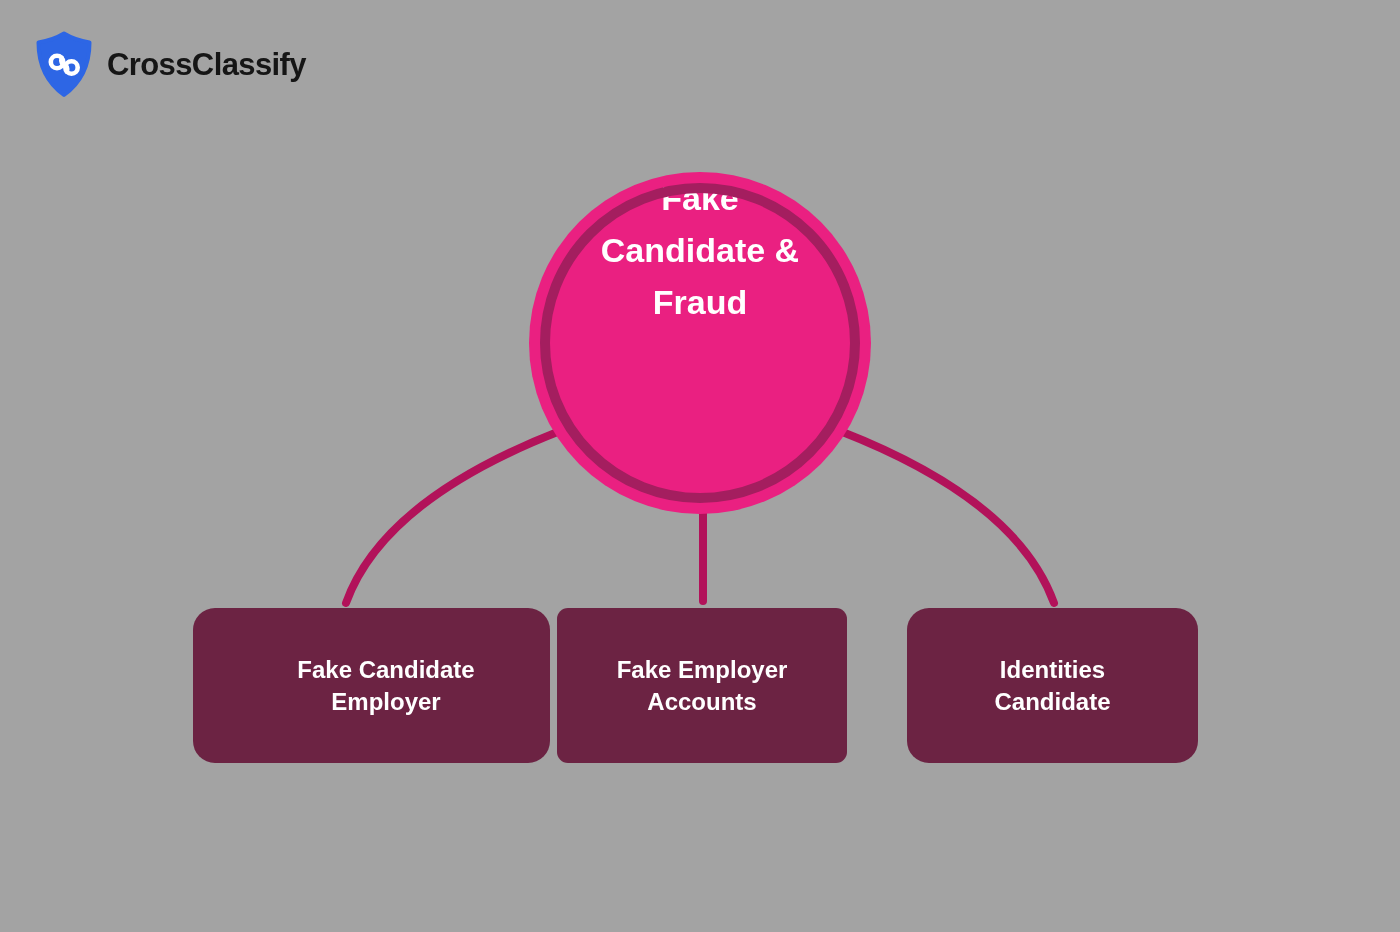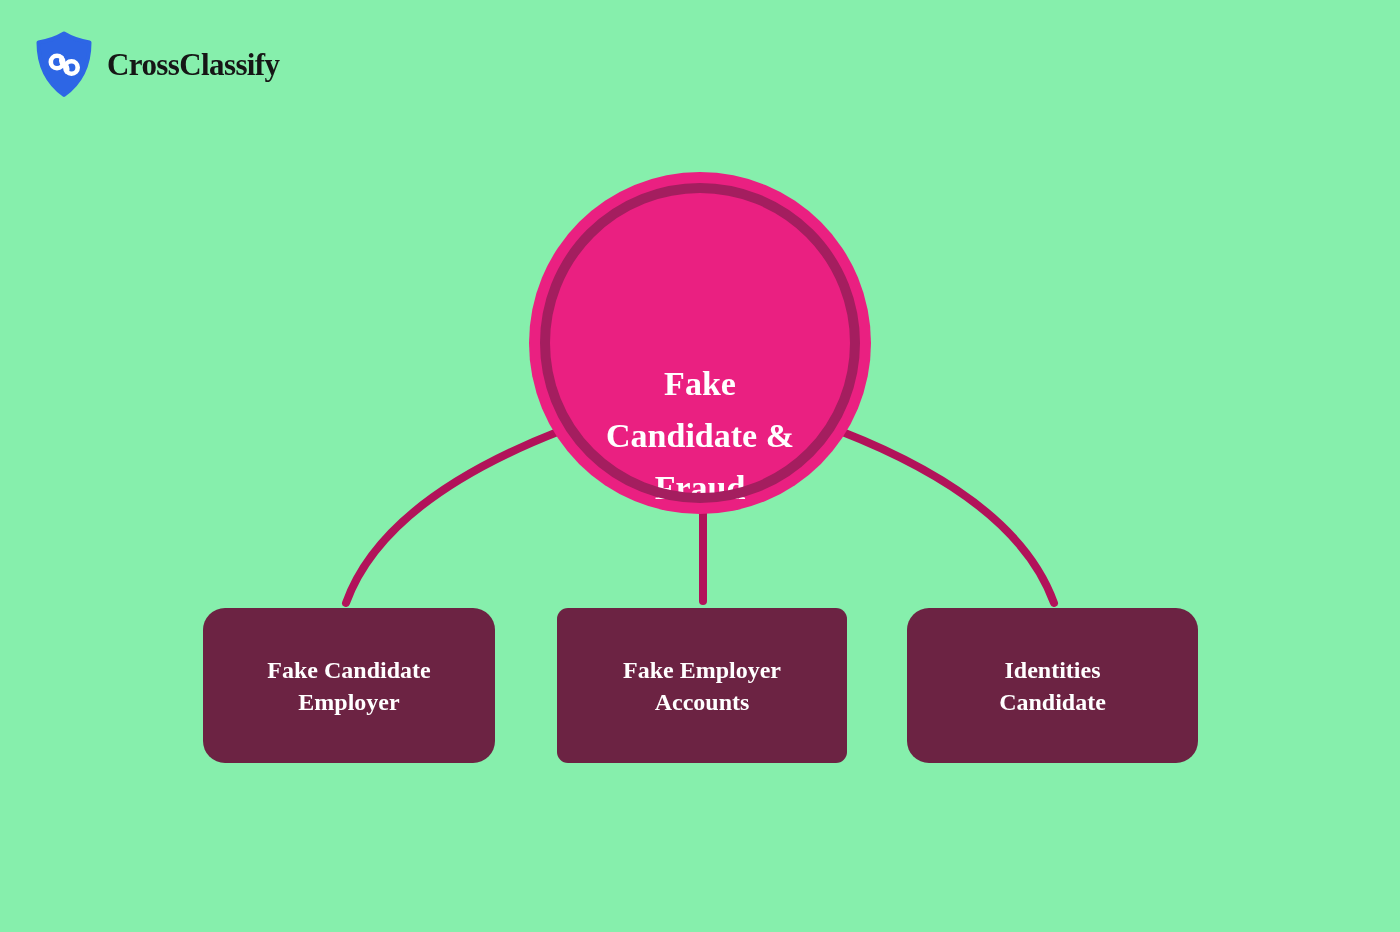--- a/index.html
+++ b/index.html
@@ -1,22 +1,22 @@
 <!DOCTYPE html>
 <html><head>
 <meta charset="utf-8">
 <style>
   html, body { margin: 0; padding: 0; }
   .canvas {
     position: relative;
     width: 1400px;
     height: 932px;
-    background: #86efac;
+    background: #a3a3a3;
     overflow: hidden;
-    font-family: Liberation Serif, serif;
+    font-family: Liberation Sans, sans-serif;
   }
 
   
   .brand {
     position: absolute;
     left: 33px;
     top: 31px;
     display: flex;
     align-items: center;
     gap: 12px;
@@ -40,21 +40,21 @@
   
   .root-node {
     position: absolute;
     left: 529px;
     top: 172px;
     width: 342px;
     height: 342px;
     border-radius: 50%;
     background: #EA2081;
     display: flex;
-    align-items: flex-end;
+    align-items: flex-start;
     justify-content: center;
     text-align: center;
     z-index: 2;
   }
   .root-node::after {
     content: "";
     position: absolute;
     inset: 11px;
     border: 10px solid #A41E5F;
     border-radius: 50%;
@@ -80,21 +80,21 @@
     justify-content: center;
     text-align: center;
     z-index: 2;
   }
   .child-node .child-label {
     color: #ffffff;
     font-size: 24px;
     font-weight: 700;
     line-height: 32px;
   }
-  .child-1 { left: 203px; width: 292px; }
+  .child-1 { left: 193px; width: 328px; padding-left: 29px; }
   .child-2 { left: 557px; width: 290px; border-radius: 11px; }
   .child-3 { left: 907px; width: 291px; }
 </style>
 </head>
 <body>
 
 <div class="canvas">
 
   <svg class="connectors" viewBox="0 0 1400 932" xmlns="http://www.w3.org/2000/svg" aria-hidden="true">
     <path d="M 560 431 Q 383 500 346 603" fill="none" stroke="#B2125A" stroke-width="8" stroke-linecap="round"></path>

